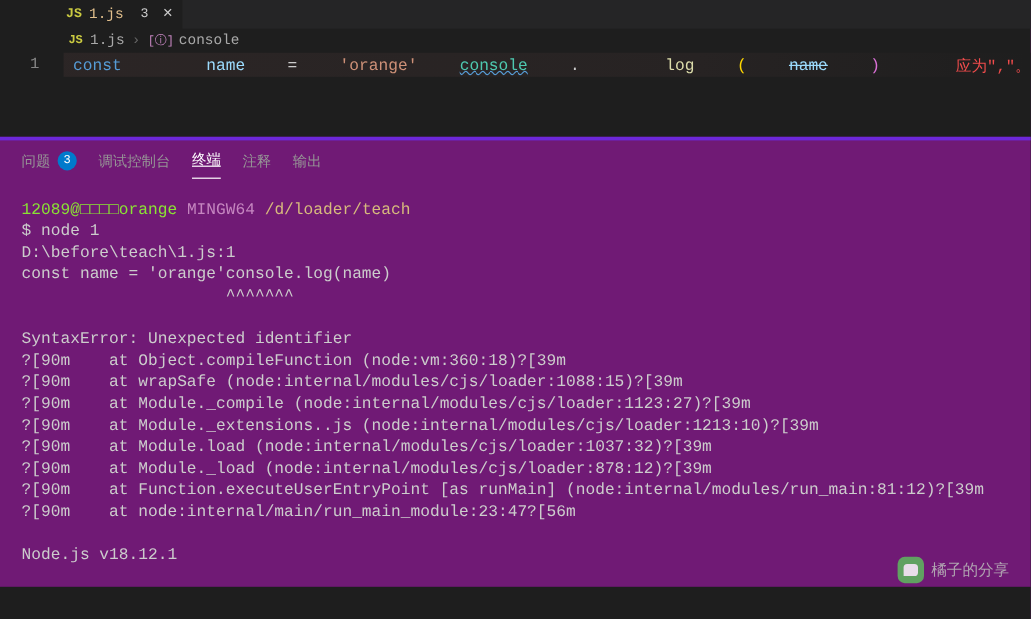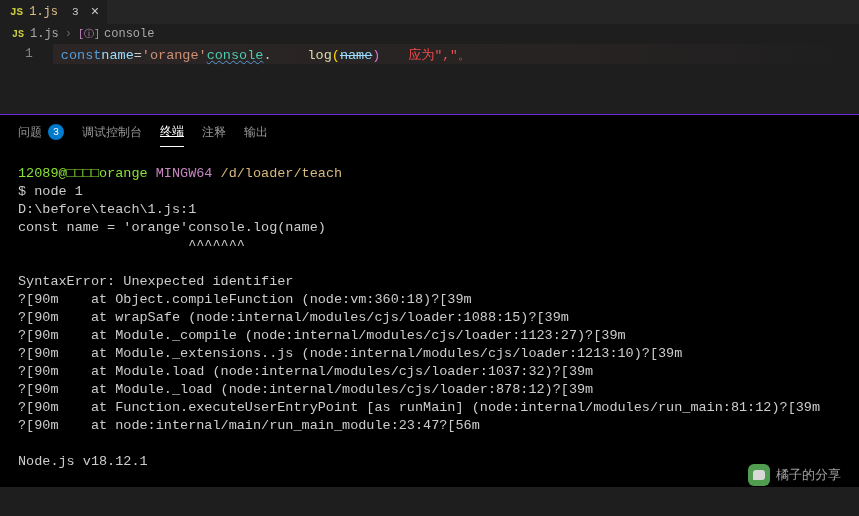--- a/index.html
+++ b/index.html
@@ -21,21 +21,21 @@
 }
 .tab {
   display: flex;
   align-items: center;
   padding: 0 8px 0 10px;
   height: 100%;
   gap: 6px;
   background: #1e1e1e;
   cursor: pointer;
 }
-.tab-icon { color: #cbcb41; font-size: 11px; font-weight: bold; }
+.tab-icon { color: #cbcb41; font-size: 11px; font-weight: bold; margin-left: 45px; }
 .tab-name { color: #e2c08d; font-size: 12px; }
 .tab-dirty { color: #cccccc; font-size: 11px; margin-left: 8px; }
 .tab-close { color: #cccccc; font-size: 14px; margin-left: 6px; cursor: pointer; }
 .breadcrumb {
   display: flex;
   align-items: center;
   gap: 6px;
   padding: 3px 12px;
   font-size: 12px;
   color: #a9a9a9;
@@ -59,34 +59,35 @@
 }
 .code-line {
   display: flex;
   align-items: center;
   font-size: 13.5px;
   padding-top: 2px;
   background: linear-gradient(to right, rgba(120,80,80,0.15), rgba(120,80,80,0.1) 65%, transparent);
   width: 100%;
   height: 20px;
   padding-left: 8px;
+  justify-content: space-between;
 }
 .tok-kw { color: #569cd6; }
 .tok-var { color: #9cdcfe; }
 .tok-op { color: #cccccc; }
 .tok-str { color: #ce9178; }
 .tok-fn-obj { color: #4ec9b0; text-decoration: underline wavy #569cd6; text-decoration-thickness: 1px; }
 .tok-fn { color: #dcdcaa; margin-left: 36px; }
 .tok-param { color: #9cdcfe; text-decoration: line-through; }
 .tok-paren { color: #ffd700; }
 .tok-paren2 { color: #da70d6; }
 .hint { color: #f14c4c; margin-left: 28px; font-size: 13px; }
 .panel {
-  border-top: 1px solid #6d28d9;
-  background: #000000;
+  border-top: 3px solid #6d28d9;
+  background: #701a75;
 }
 .panel-tabs {
   display: flex;
   align-items: center;
   gap: 18px;
   padding: 6px 18px 0 18px;
   font-size: 12px;
   color: #969696;
   height: 34px;
 }

